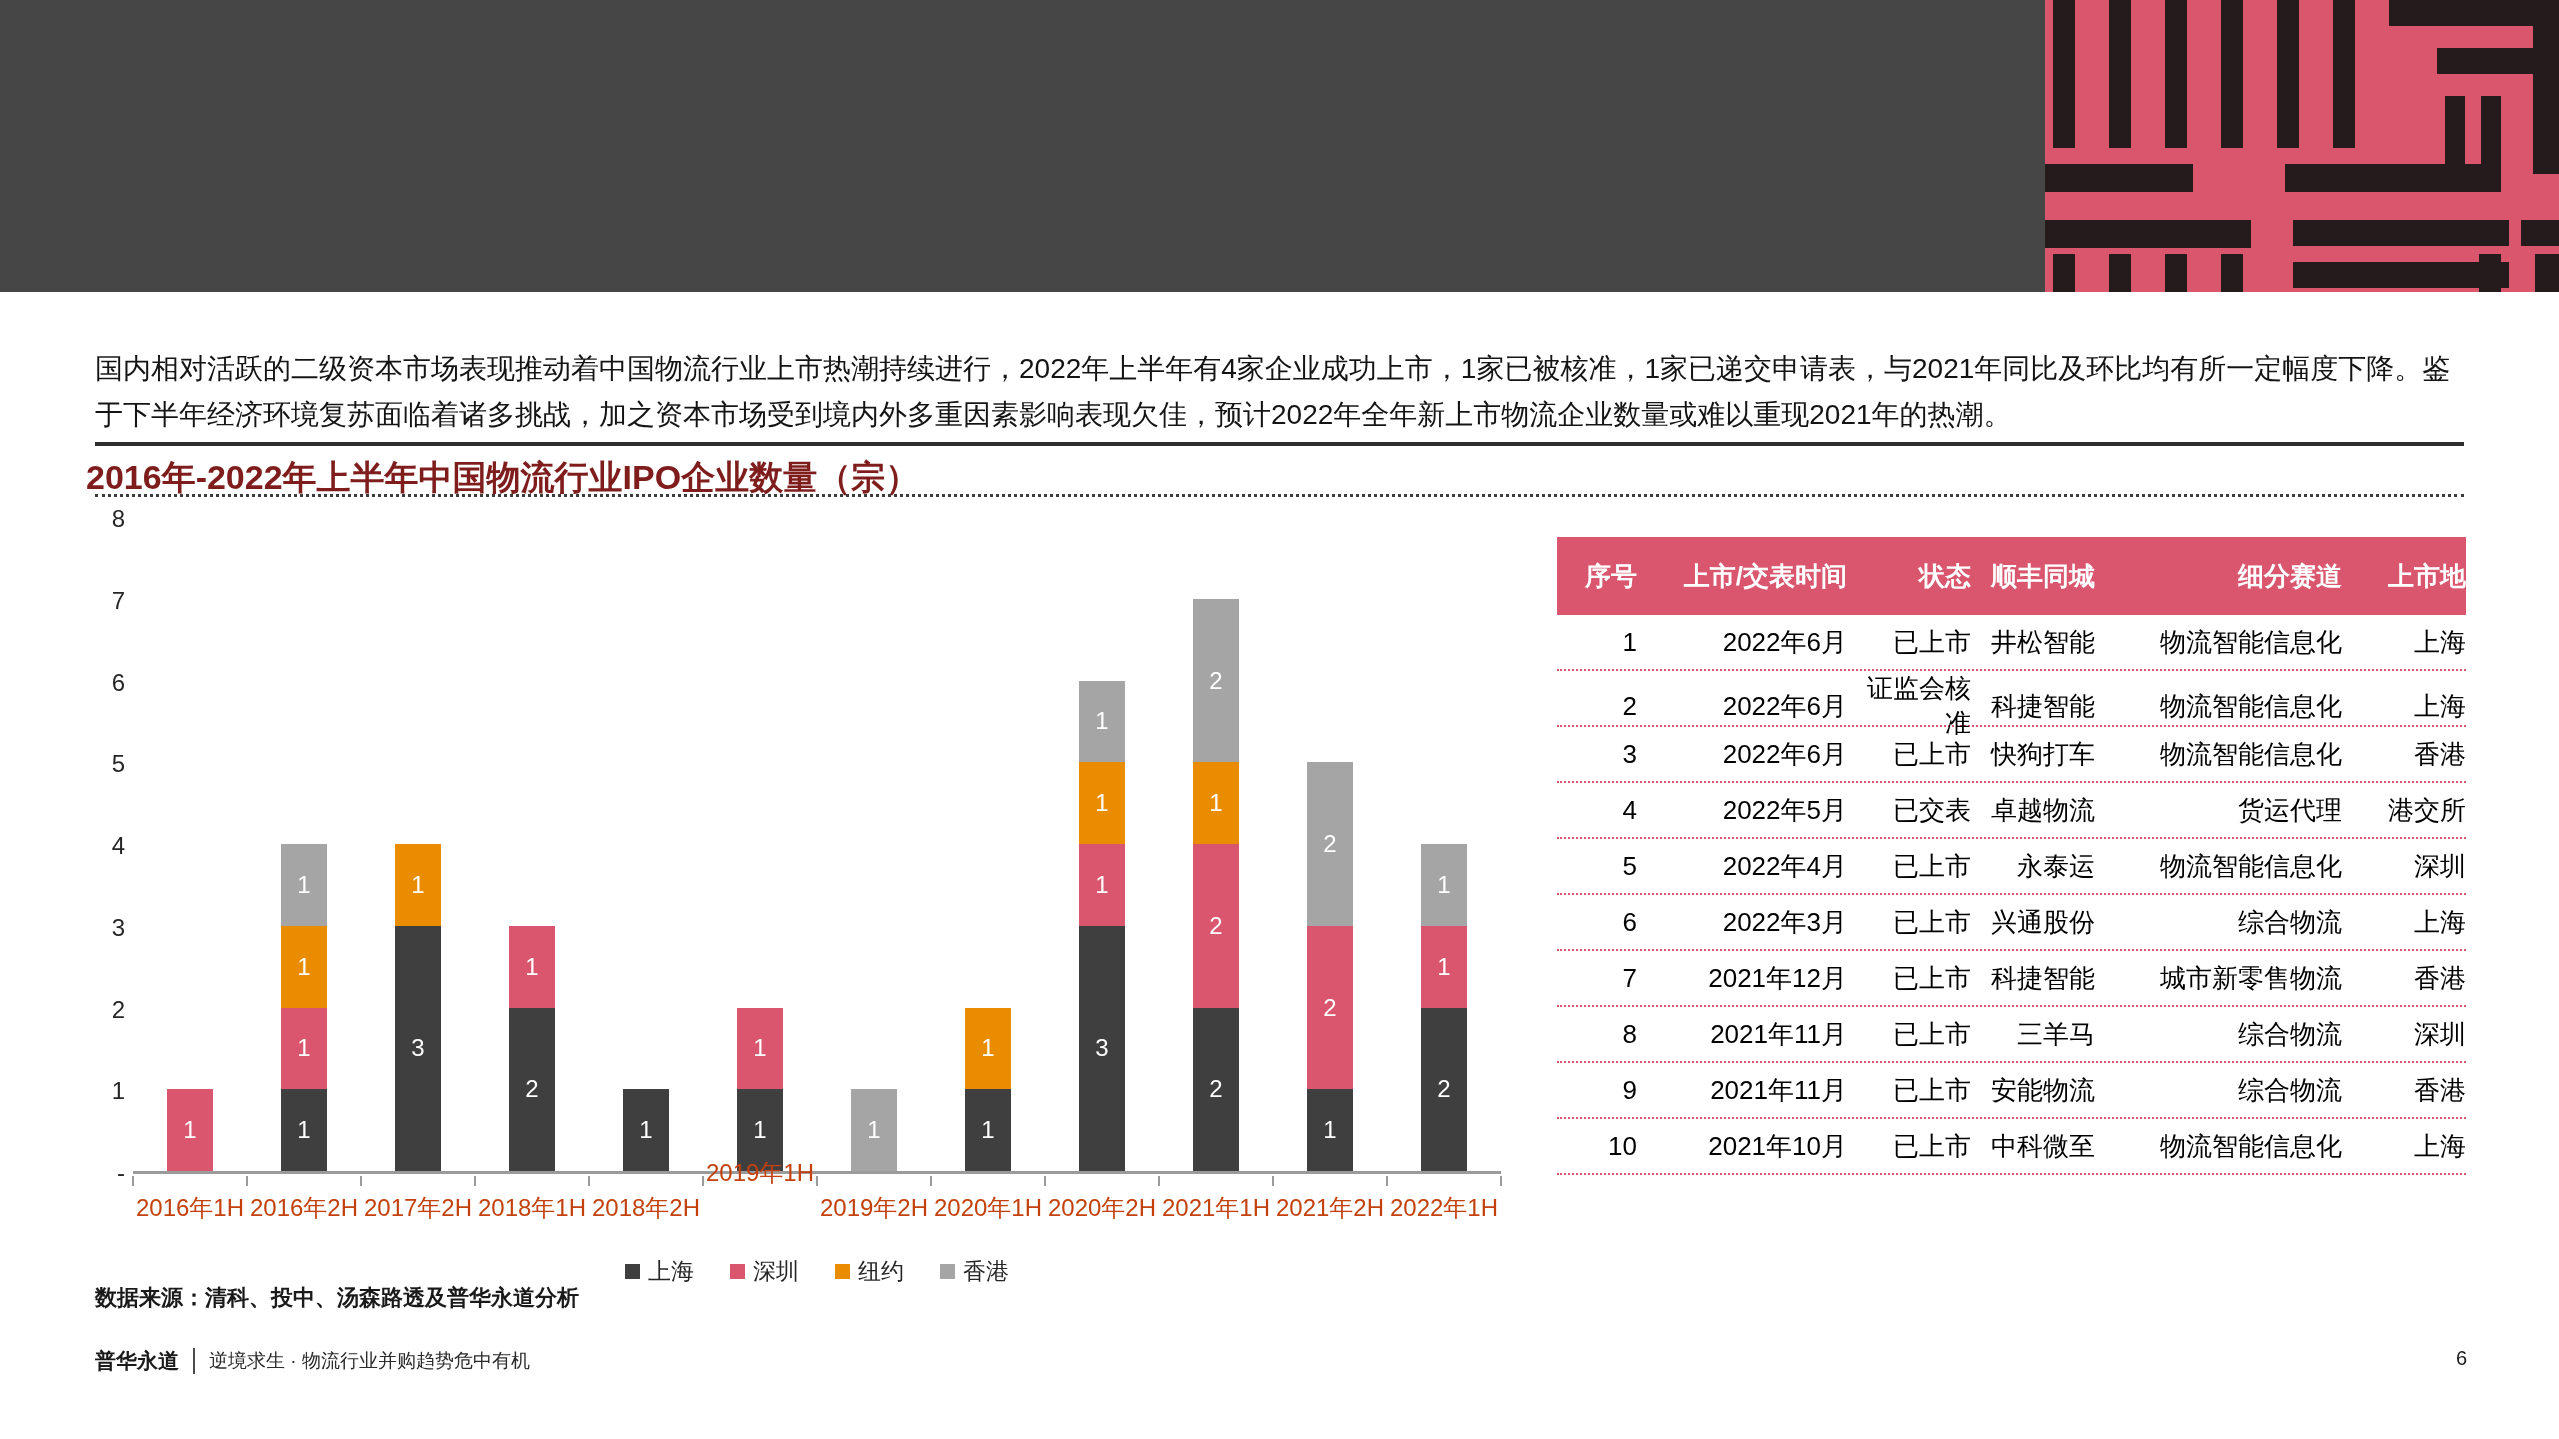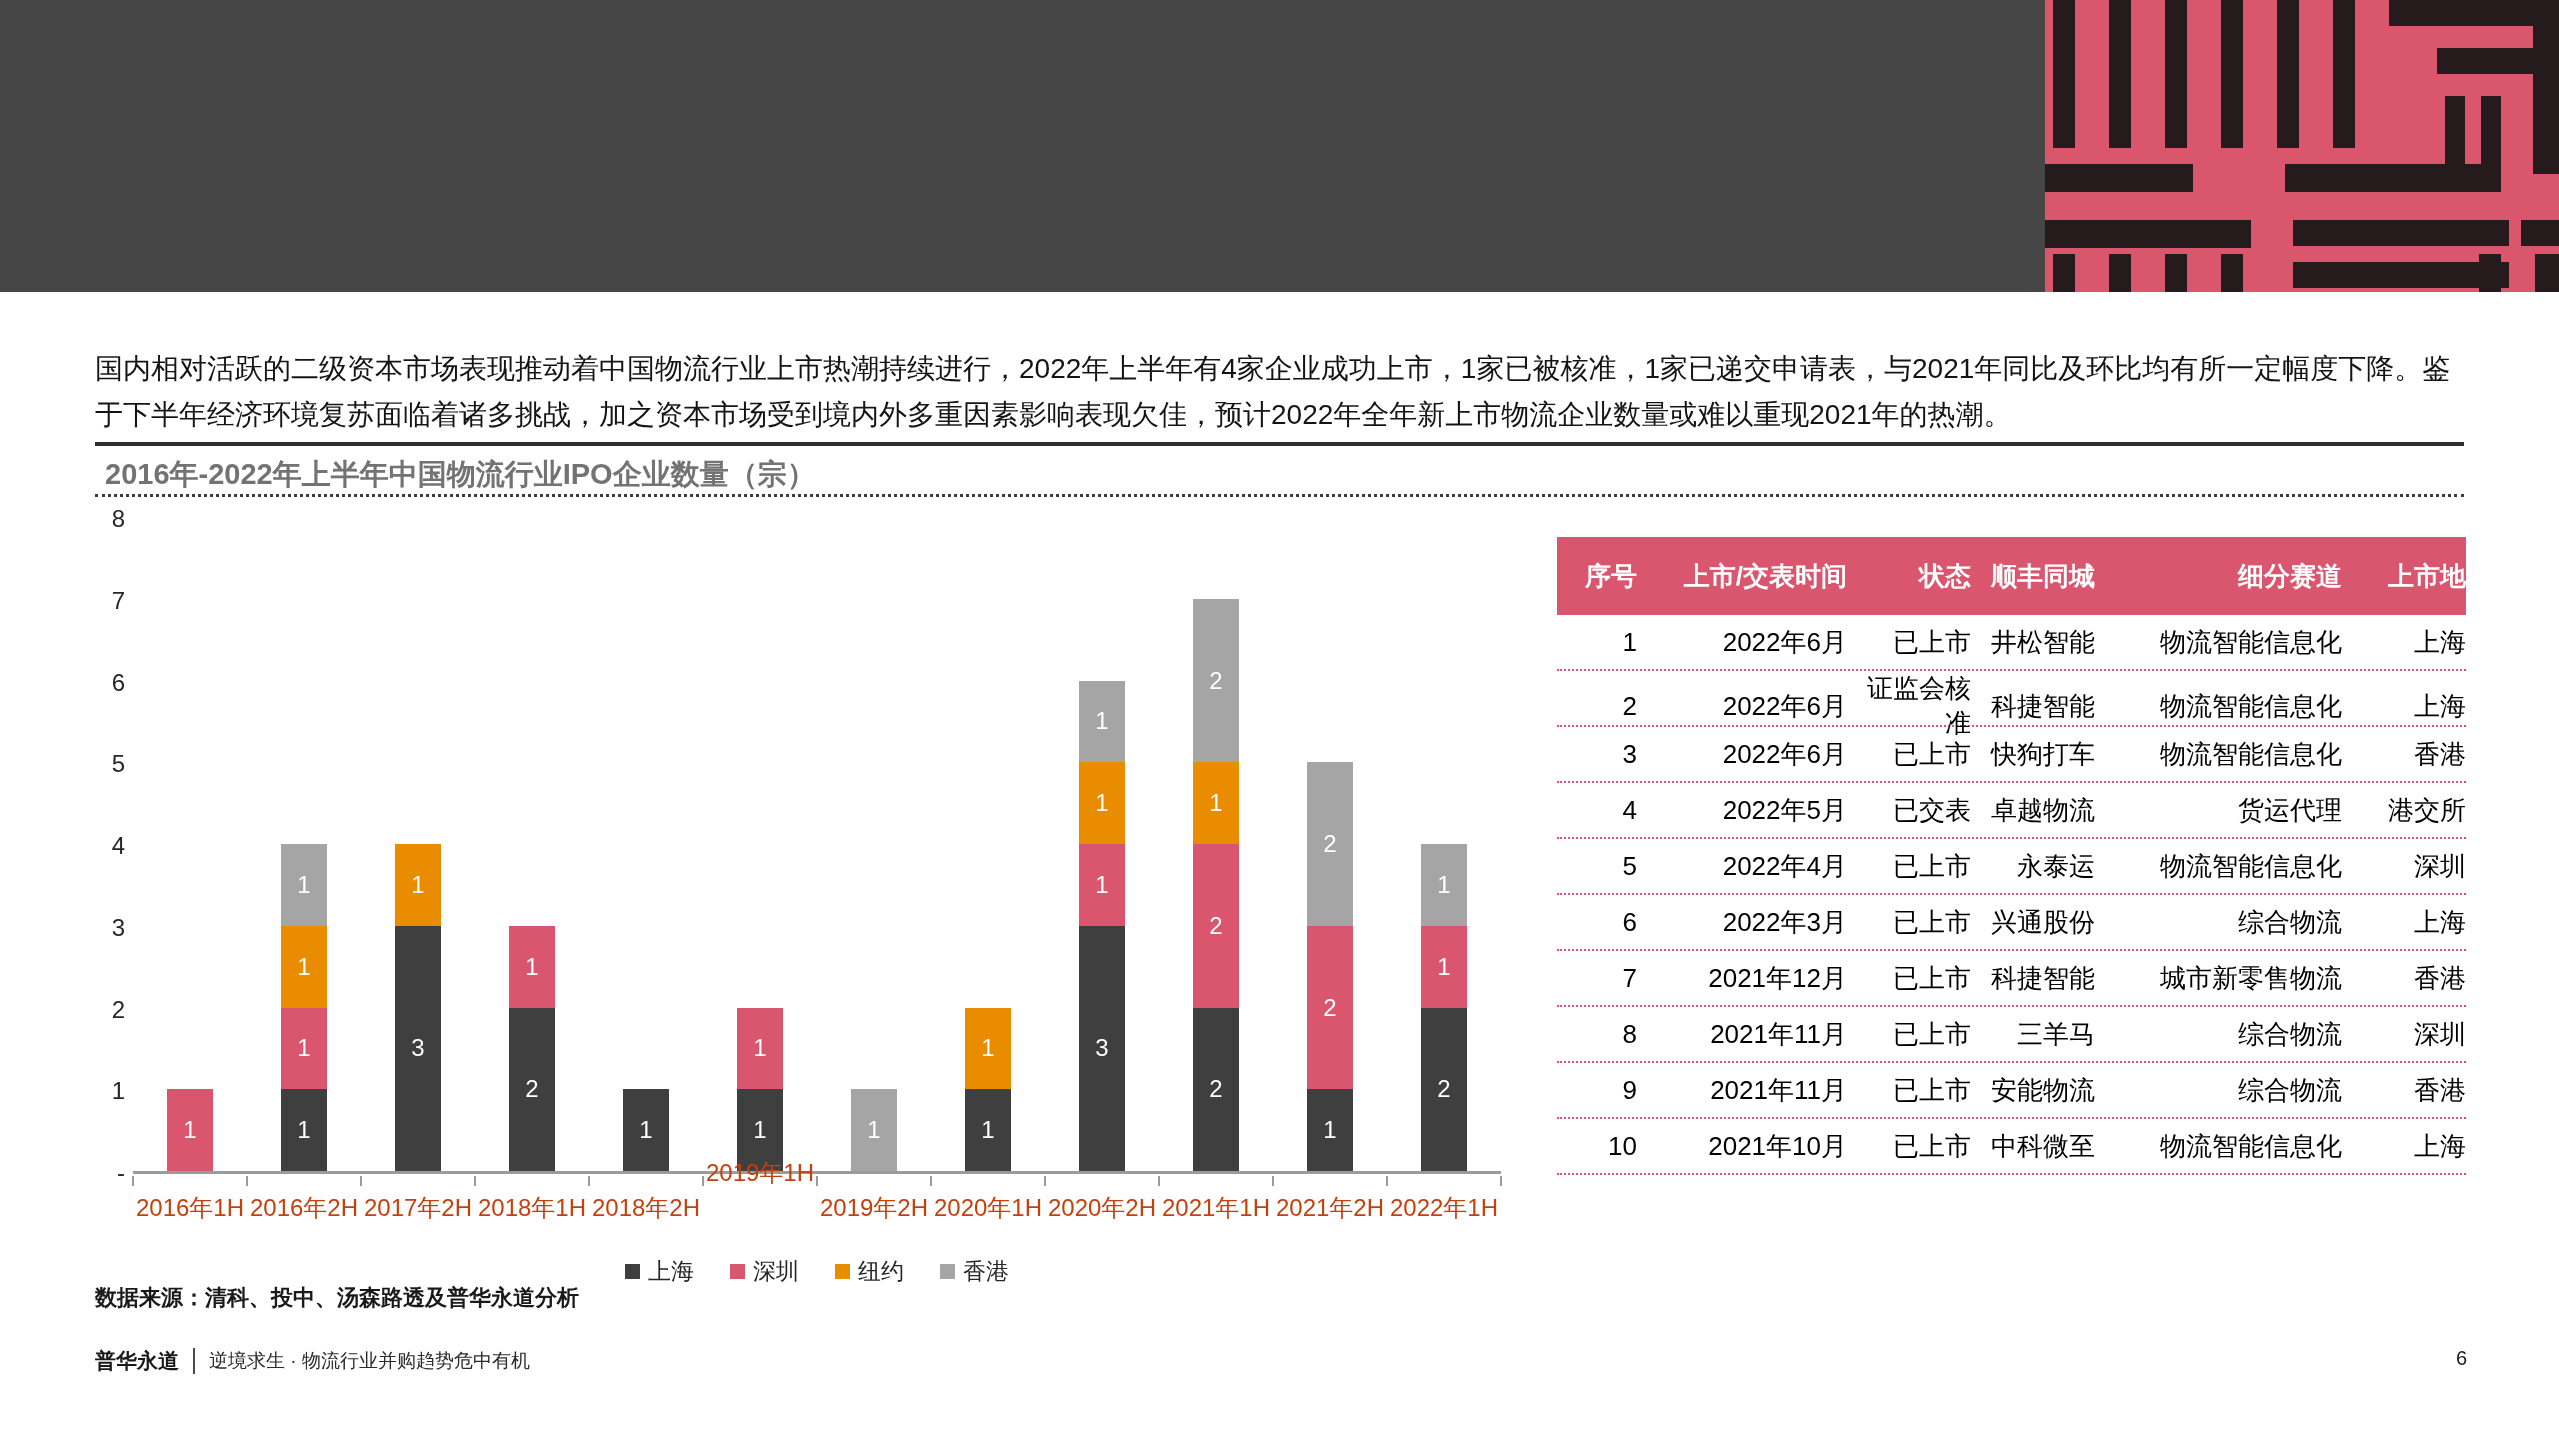--- a/index.html
+++ b/index.html
@@ -13,21 +13,21 @@
   .slide-title {
     position:absolute; left:95px; top:86px; color:#ffffff;
     font-family:"Liberation Serif","DejaVu Serif",serif; font-weight:400; font-size:52px;
   }
   .pattern { position:absolute; right:0; top:0; width:514px; height:292px; display:block; }
   
   .intro { position:absolute; left:95px; top:320px; width:2374px; font-size:28px; line-height:46px; color:#141414;margin-top:26px; }
   
   .rule-solid  { position:absolute; left:95px; top:442px; width:2369px; height:4px; background:#2e2e2e; }
   .rule-dotted { position:absolute; left:95px; top:494px; width:2369px; border-top:3px dotted #3c3c3c; }
-  .chart-title { position:absolute; left:105px; top:455px; font-size:29px; font-weight:bold; color:#737373; }
+  .chart-title { position:absolute; left:86px; top:455px; font-size:34px; font-weight:bold; color:#7f1d1d; }
   
   .chart { position:absolute; left:95px; top:512px; width:1420px; height:800px; }
   .plot  { position:absolute; left:38px; top:8px; width:1368px; height:654px; border-bottom:3px solid #9b9b9b; }
   .ytick { position:absolute; left:0; width:30px; text-align:right; font-size:24px; color:#262626; }
   .xtickmark { position:absolute; width:2px; height:10px; background:#9b9b9b; }
   .bar { position:absolute; bottom:0; width:46px; display:flex; flex-direction:column-reverse; }
   .seg { width:46px; display:flex; align-items:center; justify-content:center; }
   .seg span { color:#fff; font-size:24px; }
   .xlabel { position:absolute; text-align:center; font-size:24px; color:#c2410c; }
   .legend { position:absolute; left:38px; top:744px; width:1368px; display:flex; justify-content:center; gap:36px; }

